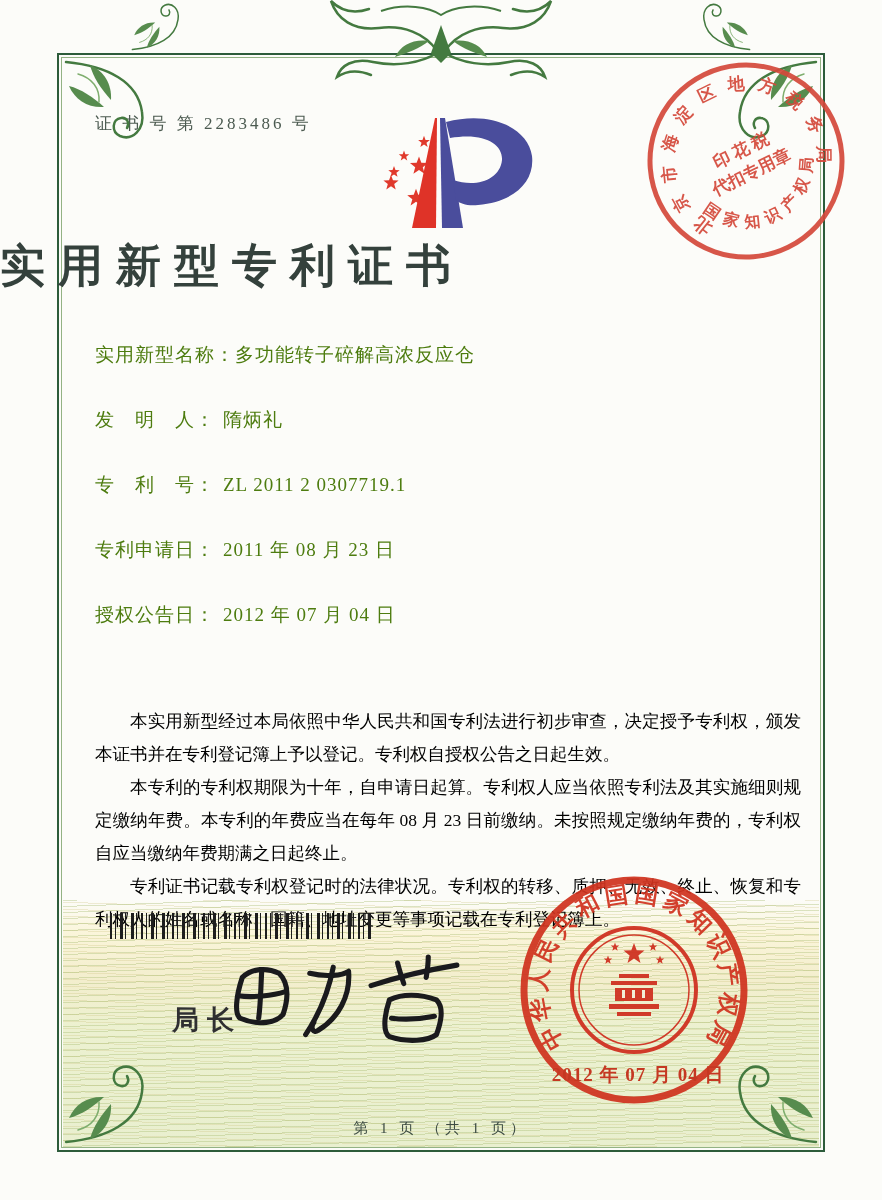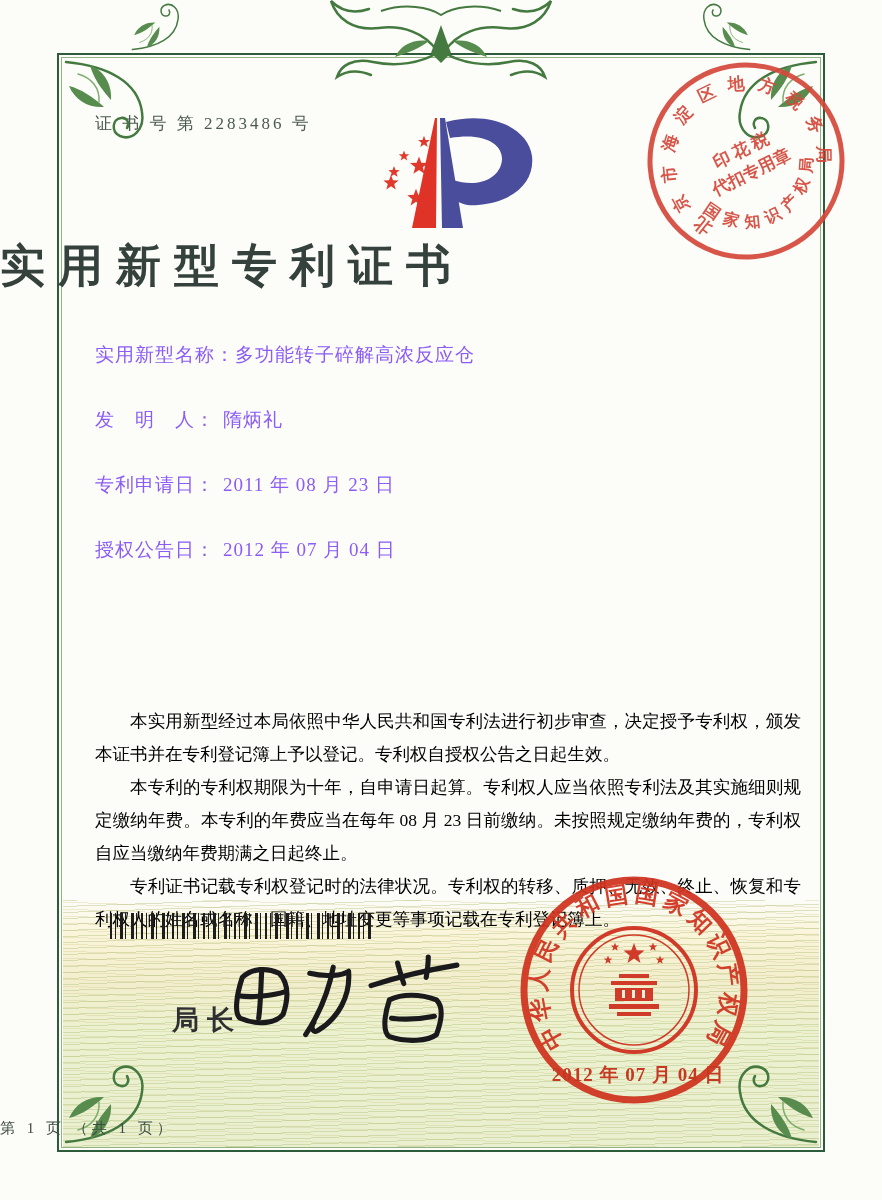--- a/index.html
+++ b/index.html
@@ -13,39 +13,39 @@
     background:
       repeating-linear-gradient(178deg, rgba(164,186,110,0.38) 0 1px, rgba(0,0,0,0) 1px 6px),
       repeating-linear-gradient(182deg, rgba(200,190,120,0.28) 0 1px, rgba(0,0,0,0) 1px 7px),
       linear-gradient(180deg, rgba(252,250,238,0.1) 0, rgba(250,244,214,0.9) 34px, #f3eecd 80px, #ecf1d0 130px, #e9efcf 100%);
   }
   .cert-no{position:absolute;left:95px;top:112px;font-size:17px;letter-spacing:3px;color:#4b5a50;}
   .logo{position:absolute;left:336px;top:108px;width:215px;height:130px;}
   .title{position:absolute;left:0;right:0;top:236px;text-align:left;font-size:45px;font-weight:700;
          letter-spacing:13px;color:#34413c;}
   .fields{position:absolute;left:95px;top:344px;width:706px;}
-  .field{margin:0 0 44px 0;font-size:19px;line-height:21px;color:#8b5cf6;letter-spacing:1px;}
+  .field{margin:0 0 44px 0;font-size:19px;line-height:21px;color:#4d7c0f;letter-spacing:1px;}
   .field .lab{display:inline-block;min-width:128px;}
   .paragraphs{position:absolute;left:95px;top:705px;width:706px;font-size:17.5px;line-height:33px;
               color:#000000;text-align:justify;}
   .paragraphs p{margin:0;text-indent:2em;}
   .barcode{position:absolute;left:110px;top:913px;width:263px;height:26px;z-index:3;
     background:repeating-linear-gradient(90deg,
       #1d1d1d 0 2px, rgba(0,0,0,0) 2px 5px,
       #1d1d1d 5px 6px, rgba(0,0,0,0) 6px 10px,
       #1d1d1d 10px 13px, rgba(0,0,0,0) 13px 15px,
       #1d1d1d 15px 16px, rgba(0,0,0,0) 16px 21px,
       #1d1d1d 21px 24px, rgba(0,0,0,0) 24px 26px,
       #1d1d1d 26px 27px, rgba(0,0,0,0) 27px 31px);}
   .sig-role{position:absolute;left:172px;top:1002px;font-size:27px;letter-spacing:8px;color:#2f2f31;z-index:4;font-weight:bold;}
   .sig-svg{position:absolute;left:228px;top:952px;width:235px;height:108px;z-index:4;}
   .office-stamp{position:absolute;left:512px;top:868px;width:244px;height:244px;z-index:4;opacity:0.93;}
   .issue-date{position:absolute;left:532px;top:1062px;width:212px;text-align:center;z-index:5;
               color:#c53822;font-size:19px;font-weight:700;letter-spacing:1px;}
-  .footer{position:absolute;left:0;right:0;top:1119px;font-size:15px;
+  .footer{position:absolute;left:0;right:0;top:1119px;text-align:center;font-size:15px;
           letter-spacing:4px;color:#3e4d44;z-index:4;}
   .tax-stamp{position:absolute;left:643px;top:58px;width:206px;height:206px;z-index:5;opacity:0.92;}
   .ornaments{position:absolute;left:0;top:0;width:882px;height:1200px;pointer-events:none;z-index:2;}
   svg text{font-family:"Liberation Serif","DejaVu Serif",serif;}
 </style>
 </head>
 <body>
 
 <div class="page">
 
@@ -116,20 +116,23 @@
   </svg>
 
   <div class="title">实用新型专利证书</div>
 
   <div class="fields">
     <div class="field">
       <span class="lab">实用新型名称：</span><span>多功能转子碎解高浓反应仓</span>
     </div>
     <div class="field">
       <span class="lab">发　明　人：</span><span>隋炳礼</span>
+    </div>
+    <div class="field">
+      <span class="lab">专　利　号：</span><span>ZL 2011 2 0307719.1</span>
     </div>
     <div class="field">
       <span class="lab">专利申请日：</span><span>2011 年 08 月 23 日</span>
     </div>
     <div class="field">
       <span class="lab">授权公告日：</span><span>2012 年 07 月 04 日</span>
     </div>
   </div>
 
   <div class="paragraphs">

